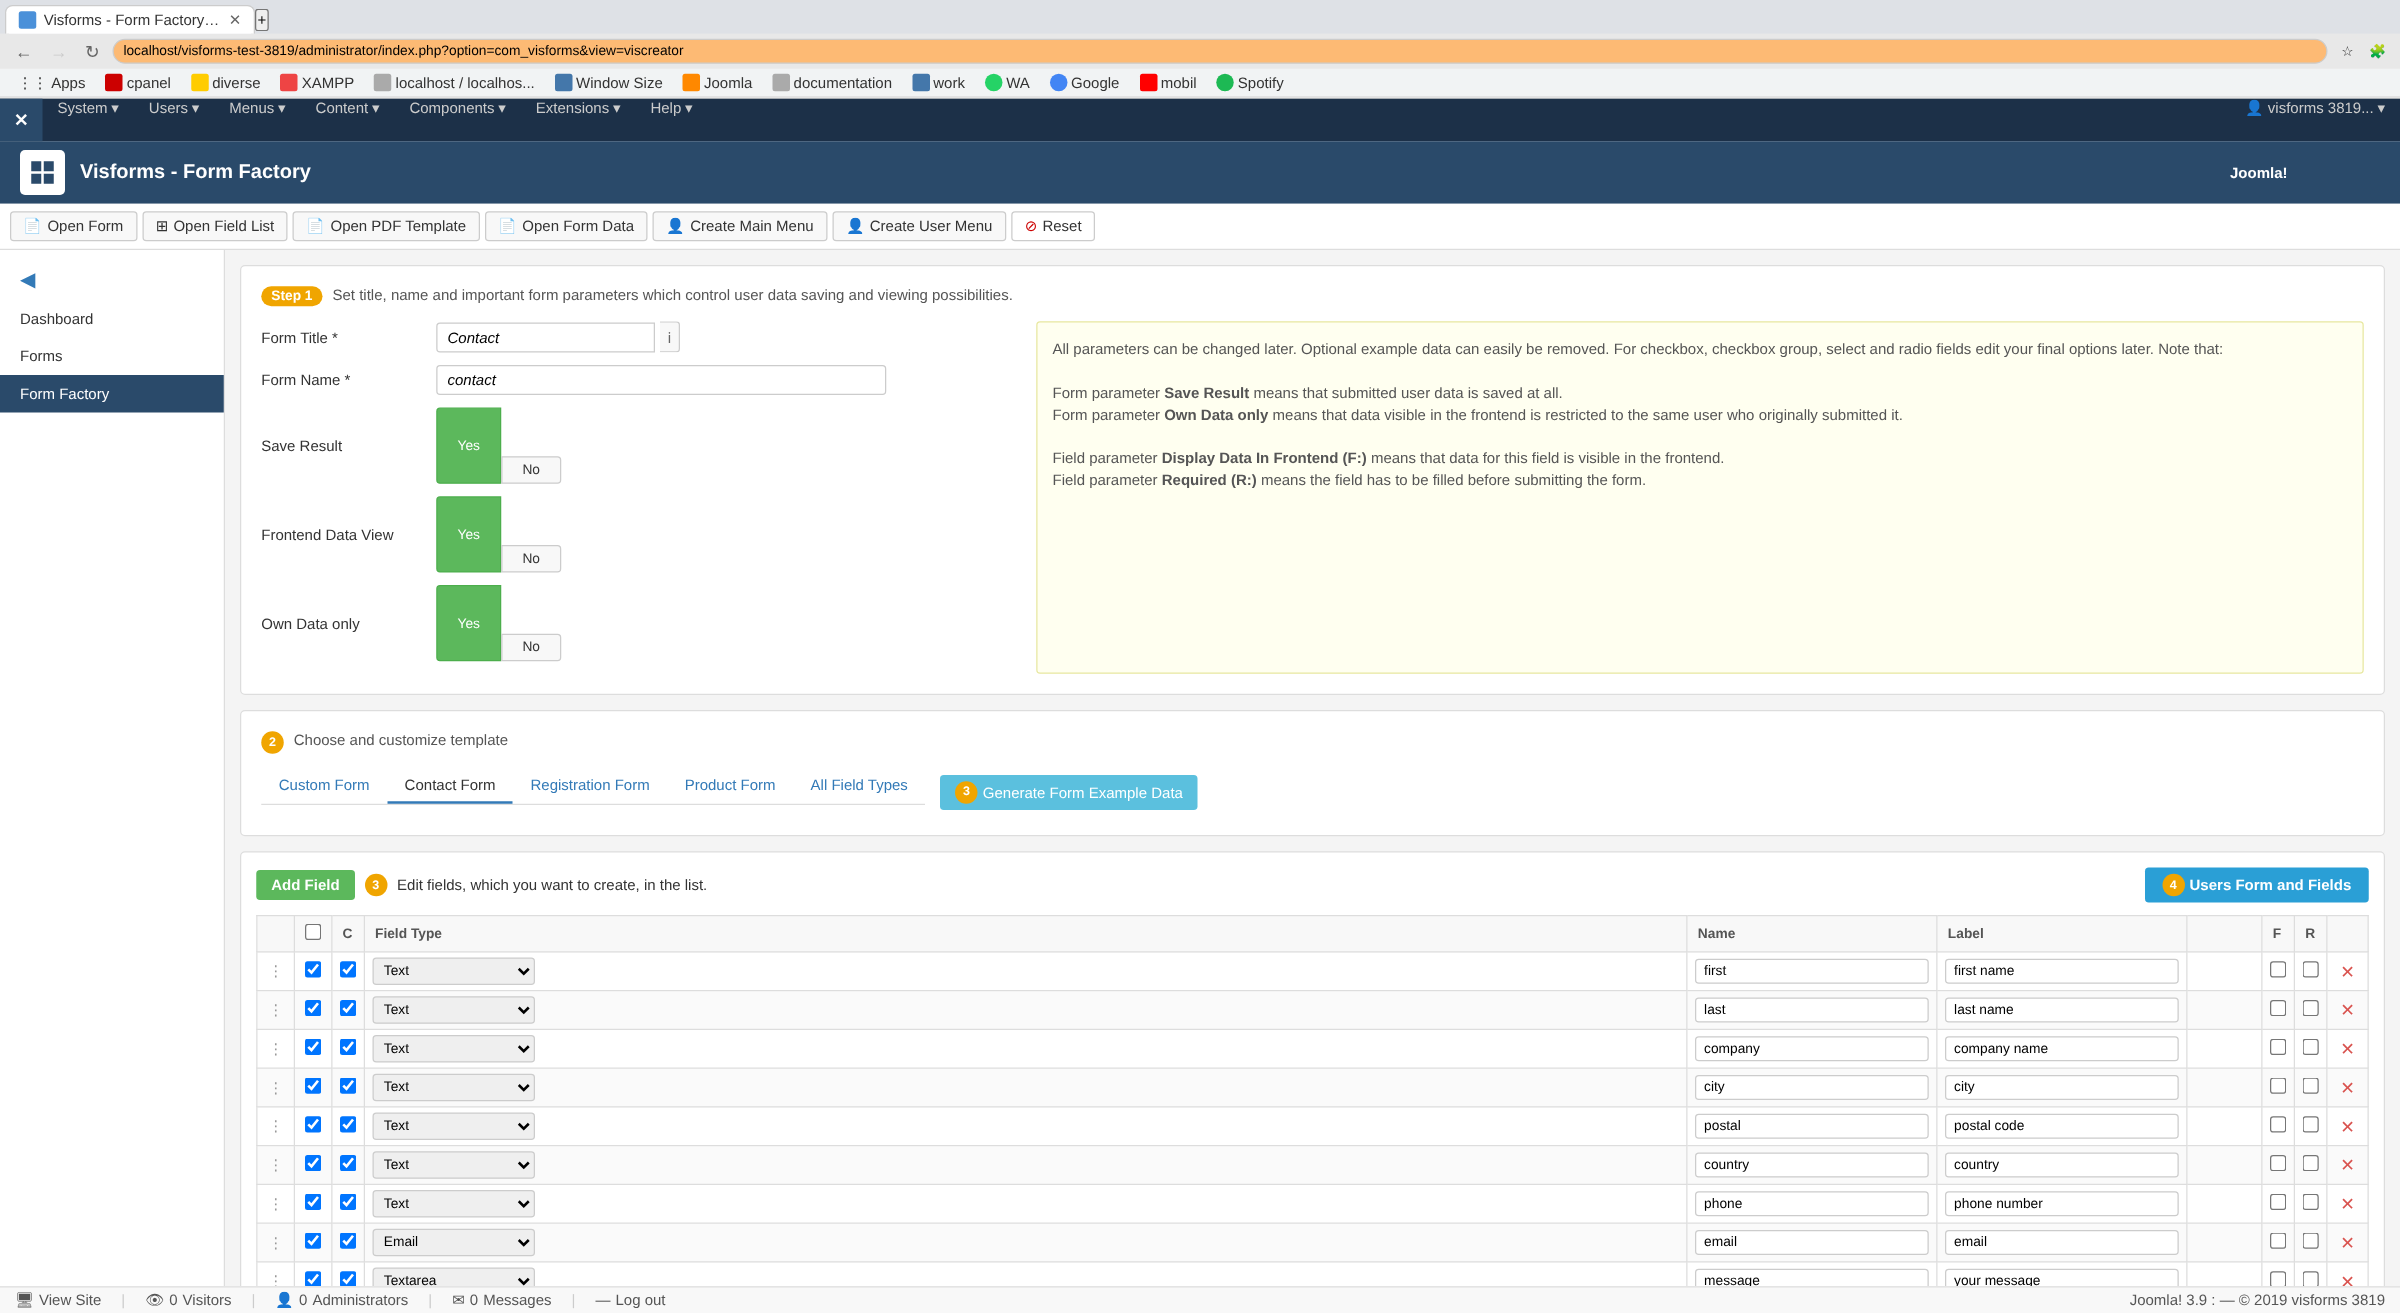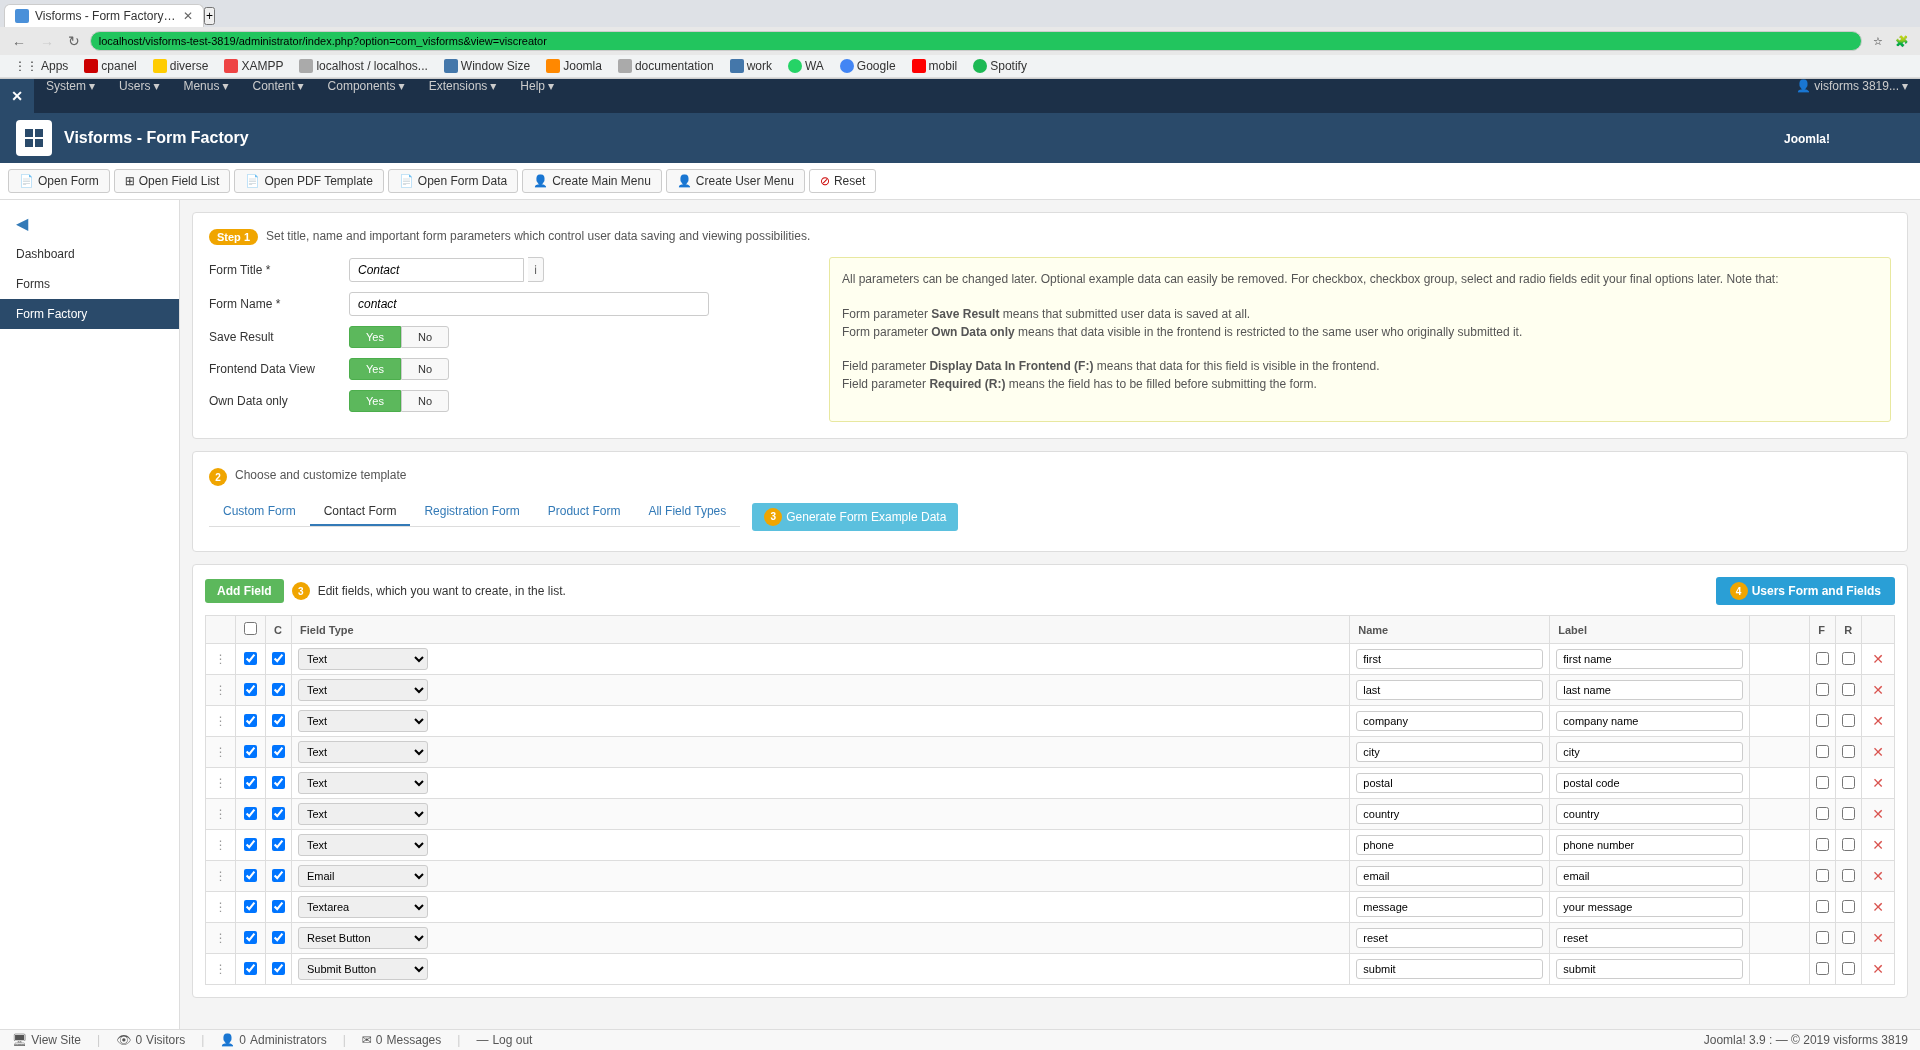--- a/index.html
+++ b/index.html
@@ -8,21 +8,21 @@
     
     .browser-chrome { background: #e8e8e8; border-bottom: 1px solid #ccc; }
     .browser-tab-bar { display: flex; align-items: center; padding: 4px 4px 0; background: #dee1e6; }
     .browser-tab { display: flex; align-items: center; background: #fff; padding: 4px 10px; border-radius: 6px 6px 0 0; font-size: 11px; max-width: 200px; min-width: 150px; gap: 6px; border: 1px solid #ccc; border-bottom: none; }
     .browser-tab .favicon { width: 14px; height: 14px; background: #4a90d9; border-radius: 2px; flex-shrink: 0; }
     .browser-tab .tab-title { overflow: hidden; text-overflow: ellipsis; white-space: nowrap; flex: 1; }
     .browser-tab .tab-close { cursor: pointer; color: #666; font-size: 12px; }
     .browser-address-bar { display: flex; align-items: center; padding: 4px 8px; gap: 6px; background: #e8e8e8; }
     .browser-nav-btn { background: none; border: none; cursor: pointer; color: #666; font-size: 14px; padding: 2px 4px; }
     .browser-nav-btn:disabled { color: #ccc; }
-    .address-input { flex: 1; padding: 3px 8px; border: 1px solid #ccc; border-radius: 12px; font-size: 11px; background: #22c55e; }
+    .address-input { flex: 1; padding: 3px 8px; border: 1px solid #ccc; border-radius: 12px; font-size: 11px; background: #fdba74; }
     .browser-action-icons { display: flex; gap: 4px; }
     .browser-action-icon { width: 20px; height: 20px; border-radius: 50%; display: flex; align-items: center; justify-content: center; cursor: pointer; font-size: 11px; }
 
     
     .bookmarks-bar { display: flex; align-items: center; padding: 2px 8px; gap: 4px; background: #f1f3f4; border-bottom: 1px solid #ddd; overflow: hidden; }
     .bookmark-item { display: flex; align-items: center; gap: 3px; padding: 2px 6px; border-radius: 3px; cursor: pointer; white-space: nowrap; font-size: 11px; color: #333; }
     .bookmark-icon { width: 14px; height: 14px; border-radius: 2px; flex-shrink: 0; }
 
     
     .joomla-top-bar { display: flex; align-items: center; background: #1c3048; color: #fff; padding: 0; height: 34px; }
@@ -56,21 +56,21 @@
     .step-desc { font-size: 12px; color: #555; }
 
     .form-row { display: flex; align-items: center; margin-bottom: 10px; }
     .form-label { width: 140px; font-size: 12px; color: #333; flex-shrink: 0; }
     .form-input { flex: 1; max-width: 360px; padding: 4px 8px; border: 1px solid #ccc; border-radius: 3px; font-size: 12px; font-style: italic; }
     .form-input-with-icon { display: flex; align-items: center; gap: 4px; }
     .form-input-icon { padding: 3px 6px; border: 1px solid #ccc; border-left: none; background: #f8f8f8; cursor: pointer; border-radius: 0 3px 3px 0; color: #666; }
 
     .yes-no-group { display: flex; }
     .yes-btn { padding: 4px 16px; background: #5cb85c; color: #fff; border: 1px solid #4cae4c; cursor: pointer; font-size: 11px; border-radius: 3px 0 0 3px; }
-    .no-btn { padding: 4px 16px; background: #f8f8f8; color: #333; border: 1px solid #ccc; cursor: pointer; font-size: 11px; border-radius: 0 3px 3px 0; }
+    .no-btn { padding: 4px 16px; background: #f8f8f8; color: #333; border: 1px solid #ccc; cursor: pointer; font-size: 11px; border-radius: 0 3px 3px 0; margin-top: 39px; }
 
     .info-box { background: #fffff0; border: 1px solid #e8e8a0; padding: 12px; font-size: 11px; color: #555; line-height: 1.5; border-radius: 3px; }
     .info-box strong { font-weight: bold; }
 
     
     .template-tabs { display: flex; gap: 0; margin-bottom: 8px; border-bottom: 1px solid #ddd; }
     .template-tab { padding: 6px 14px; cursor: pointer; font-size: 12px; color: #337ab7; border-bottom: 2px solid transparent; }
     .template-tab.active { color: #333; border-bottom: 2px solid #337ab7; }
     .generate-btn { display: flex; align-items: center; gap: 4px; padding: 5px 12px; background: #5bc0de; color: #fff; border: none; border-radius: 3px; cursor: pointer; font-size: 11px; margin-left: 12px; }
 

